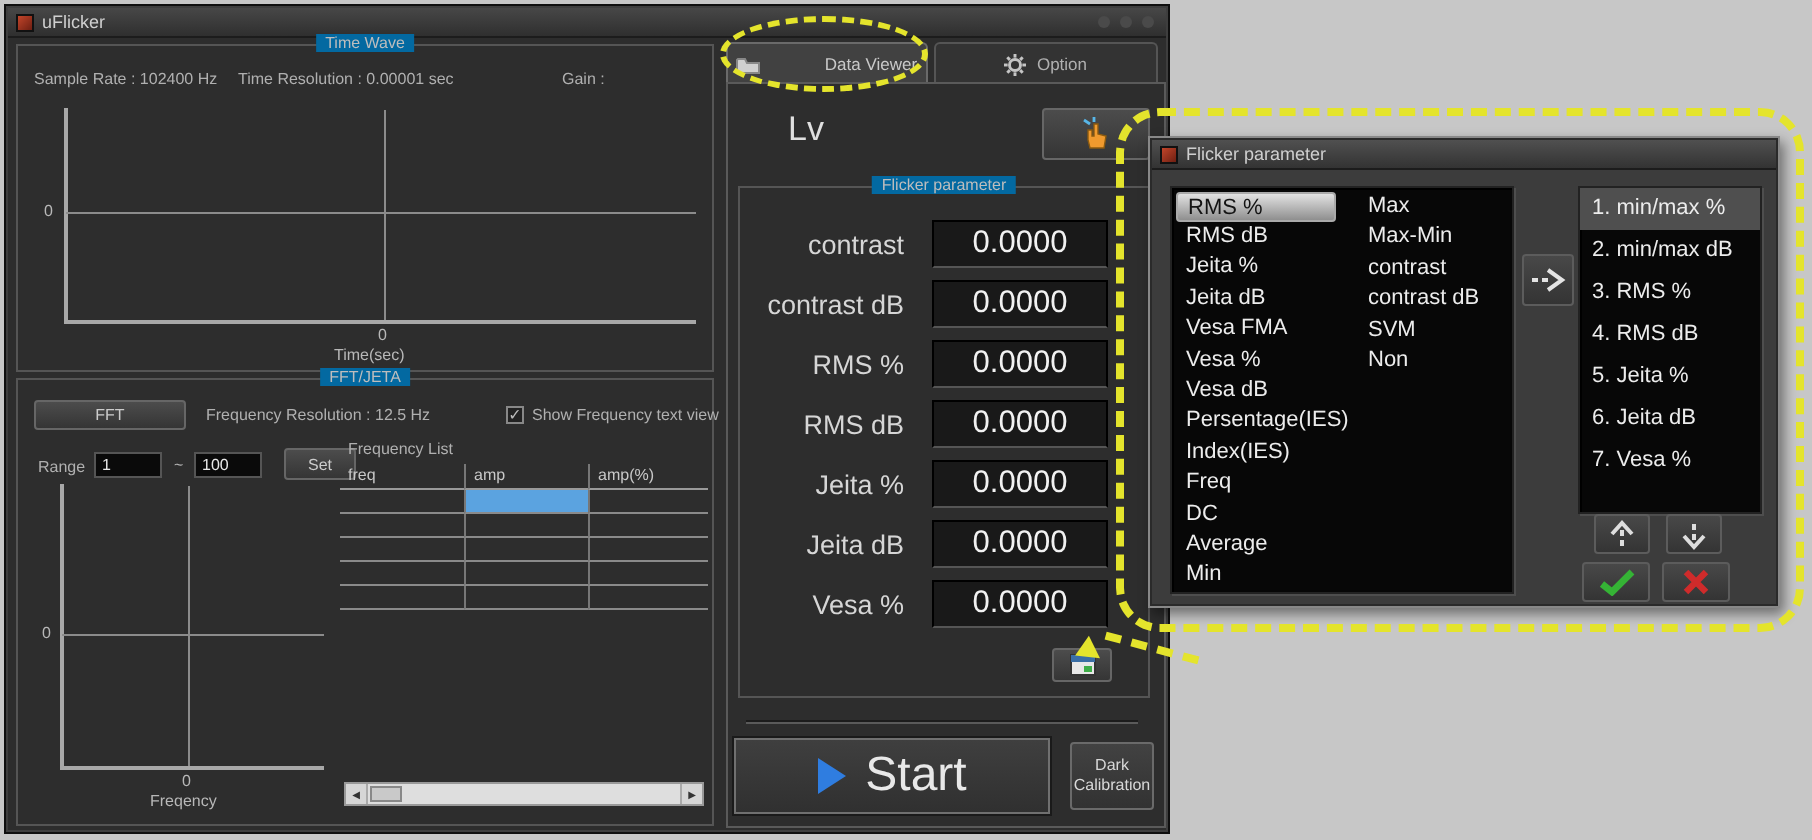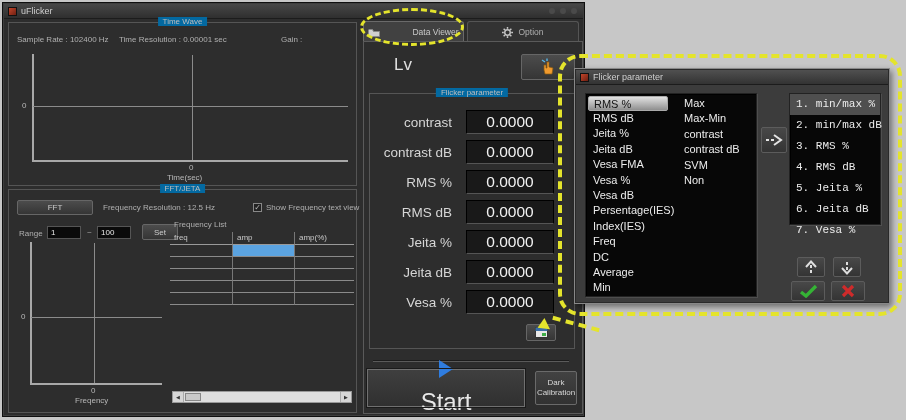--- a/index.html
+++ b/index.html
@@ -271,21 +271,21 @@
       <svg width="13" height="11">
         <rect x="0.5" y="0.5" width="12" height="10" fill="#e8e8e8" stroke="#333"></rect>
         <rect x="0.5" y="0.5" width="12" height="3.5" fill="#3a6ea5"></rect>
         <rect x="7" y="6" width="4" height="3" fill="#3fae49"></rect>
       </svg>
     </div>
   </div>
 
   <div class="abs" style="left:370px; top:357px; width:196px; height:2px; background:#1c1c1c; border-bottom:1px solid #5a5a5a;"></div>
 
-  <div class="start-btn abs" style="left:364px; top:366px; width:158px; height:38px;flex-direction:column;">
+  <div class="start-btn abs" style="left:364px; top:366px; width:158px; height:38px;">
     <span class="play-tri"></span>
     <span class="start-txt">Start</span>
   </div>
   <div class="darkcal abs" style="left:532px; top:368px; width:42px; height:34px;">
     <span>Dark</span>
     <span>Calibration</span>
   </div>
 </div>
 
 <div id="popup" class="abs">
@@ -320,21 +320,21 @@
     </div>
   </div>
 
   <div class="pbtn abs" style="left:186px; top:58px; width:26px; height:26px;">
     <svg width="18" height="12">
       <line x1="1" y1="6" x2="11" y2="6" stroke="#e4e4e4" stroke-width="2" stroke-dasharray="3,2"></line>
       <path d="M9 1 L16 6 L9 11" fill="none" stroke="#e4e4e4" stroke-width="2"></path>
     </svg>
   </div>
 
-  <div class="listbox abs" style="left:214px; top:24px; width:92px; height:132px;font-family:Liberation Mono, monospace;">
+  <div class="listbox abs" style="left:214px; top:24px; width:92px; height:164px;">
     <div class="li-r sel-right">1. min/max %</div>
     <div class="li-r">2. min/max dB</div>
     <div class="li-r">3. RMS %</div>
     <div class="li-r">4. RMS dB</div>
     <div class="li-r">5. Jeita %</div>
     <div class="li-r">6. Jeita dB</div>
     <div class="li-r">7. Vesa %</div>
   </div>
 
   <div class="pbtn abs" style="left:222px; top:188px; width:28px; height:20px;">

